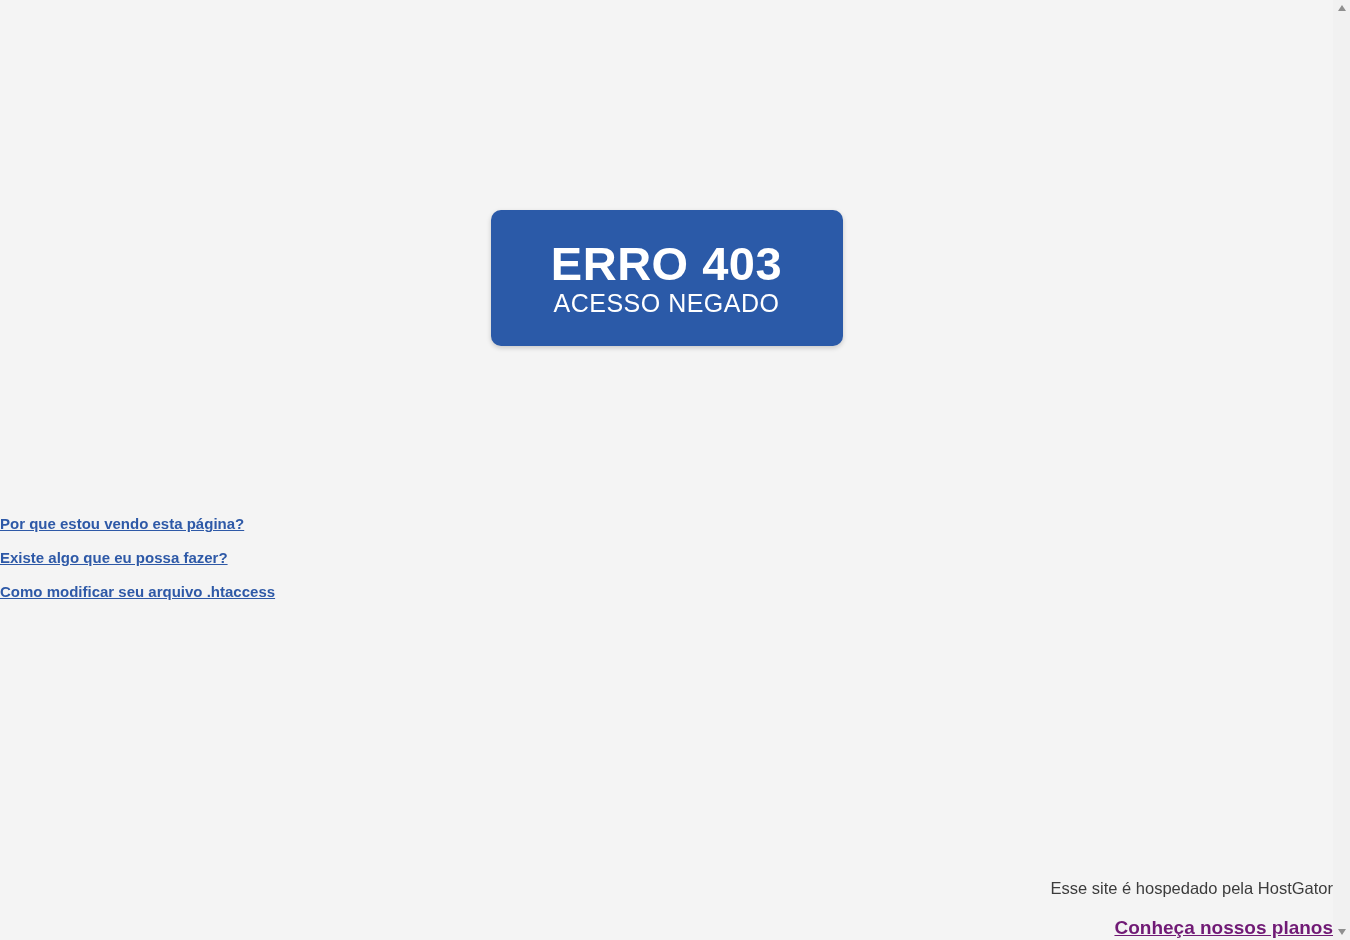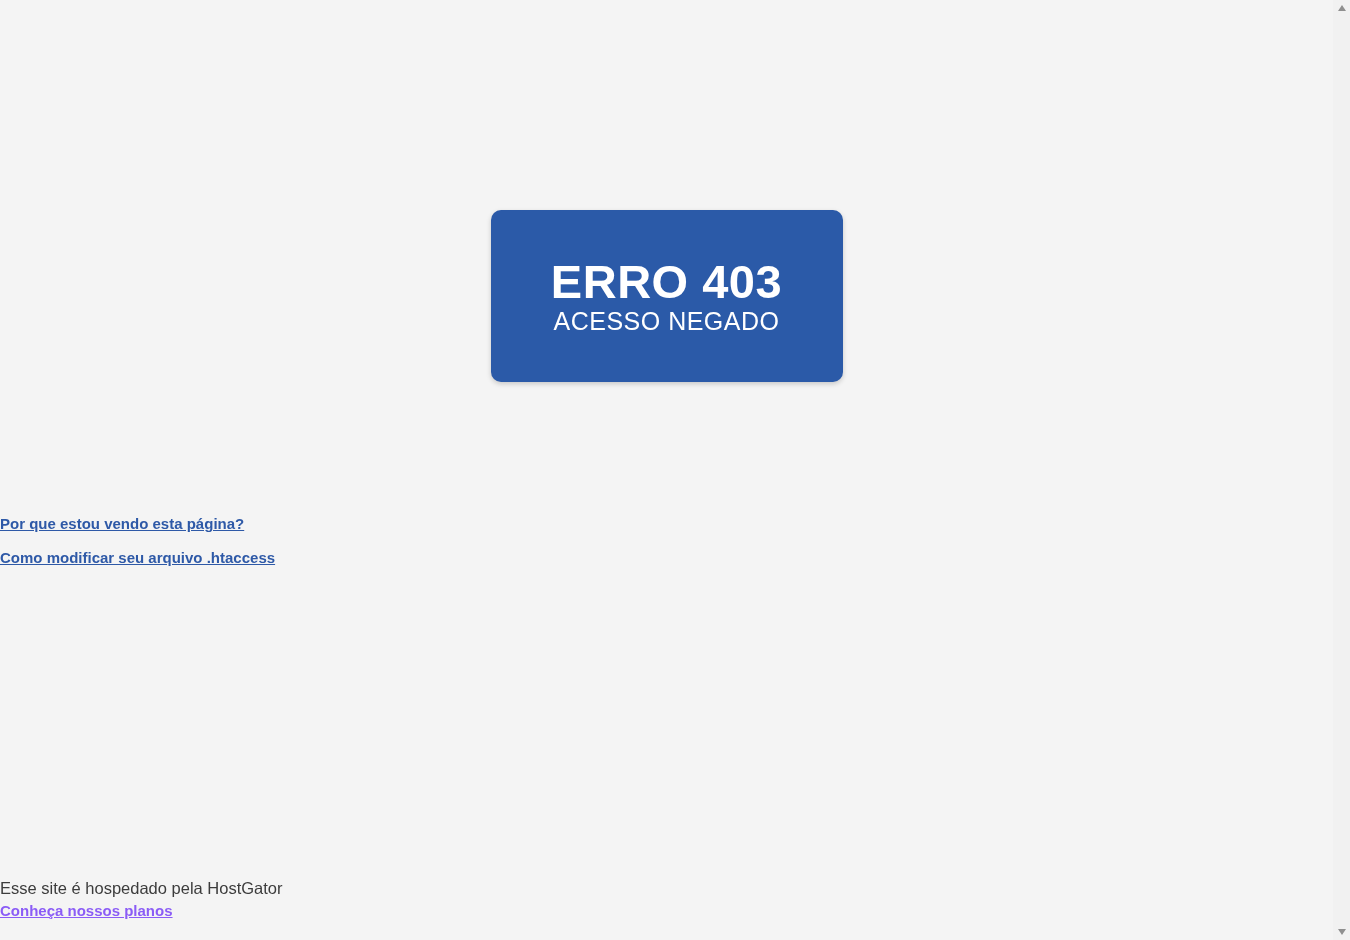--- a/index.html
+++ b/index.html
@@ -30,21 +30,21 @@
     text-decoration: underline;
     cursor: pointer;
   }
   .broken-img-icon { display: inline-block; width: 20px; height: 20px; }
   
   .error-box {
     position: absolute;
     top: 210px; left: 50%;
     margin-left: -8.5px;
     transform: translateX(-50%);
-    width: 352px; height: 172px;
+    width: 352px; height: 136px;
     background: #2b5aa8;
     border-radius: 10px;
     box-shadow: 0 2px 5px rgba(0,0,0,0.18);
     display: flex;
     flex-direction: column;
     align-items: center;
     justify-content: center;
     color: #ffffff;
     text-align: center;
   }
@@ -72,33 +72,33 @@
     font-weight: bold;
     line-height: 15px;
     color: #2e59a7;
     text-decoration: underline;
     cursor: pointer;
   }
   
   .footer {
     position: absolute;
     top: 878px; left: 0; right: 17px;
-    text-align: left;
+    text-align: right;
   }
   .footer-text {
     font-size: 16.5px;
     color: #3c3c3c;
     line-height: 21px;
   }
   .footer-link {
     display: inline-block;
-    margin-top: 3px;
-    font-size: 15px;
+    margin-top: 18px;
+    font-size: 19px;
     font-weight: bold;
-    color: #8b5cf6;
+    color: #701a75;
     text-decoration: underline;
     cursor: pointer;
   }
   
   .scrollbar {
     position: absolute;
     top: 0; right: 0;
     width: 17px; height: 940px;
     background: #f1f1f1;
   }
@@ -132,20 +132,21 @@
 <div class="page">
 
 
   <div class="error-box">
     <div class="error-title">ERRO 403</div>
     <div class="error-subtitle">ACESSO NEGADO</div>
   </div>
 
   <div class="links-wrap">
     <a class="help-link">Por que estou vendo esta página?</a>
+    <a class="help-link">Existe algo que eu possa fazer?</a>
     <a class="help-link">Como modificar seu arquivo .htaccess</a>
   </div>
 
   <div class="footer">
     <div class="footer-text">Esse site é hospedado pela HostGator</div>
     <a class="footer-link">Conheça nossos planos</a>
   </div>
 
   <div class="scrollbar">
     <div class="scroll-btn up">

